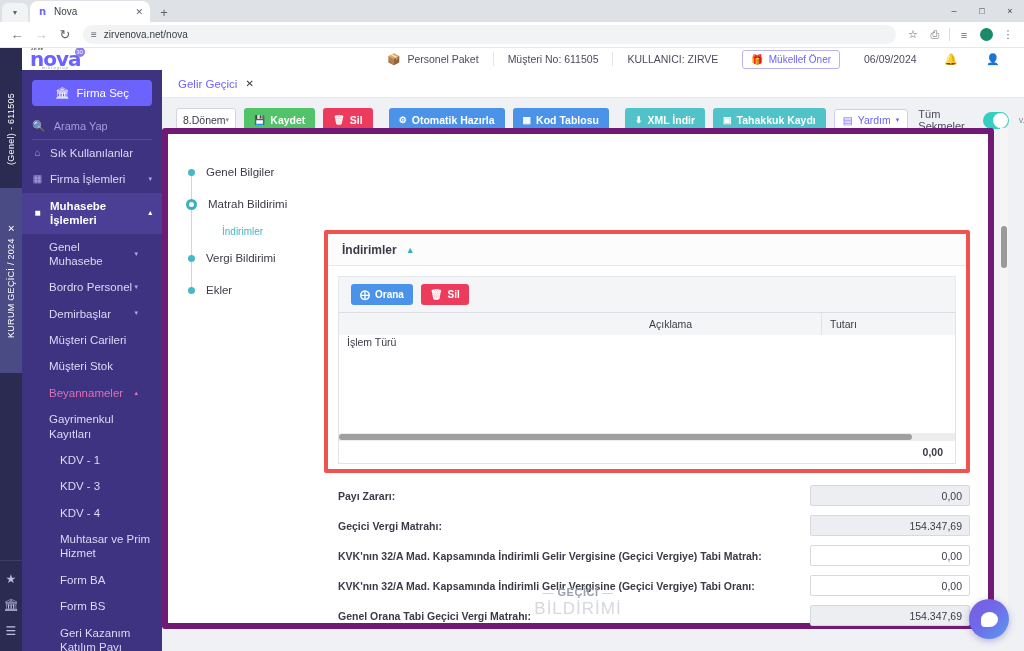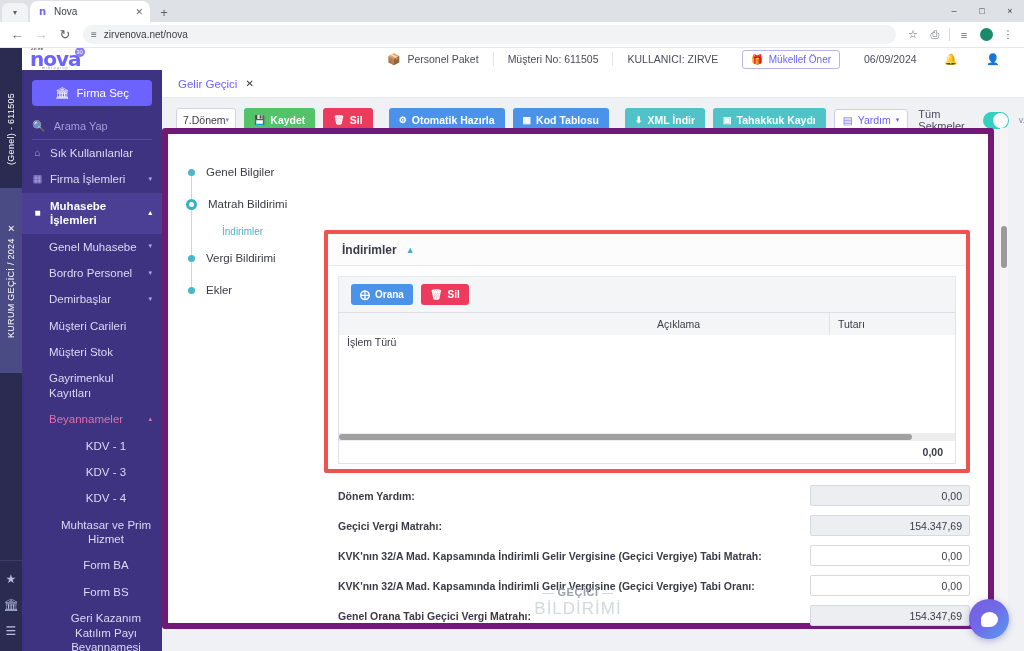--- a/index.html
+++ b/index.html
@@ -120,25 +120,25 @@
 
   .nav-item {
     display: flex; align-items: center; gap: 7px; padding: 6px 10px;
     color: #ddd9f7; font-size: 11.5px; line-height: 1.25;
   }
   .nav-item .ni-ico { width: 11px; color: #b0a9e8; font-size: 10px; flex-shrink: 0; text-align: center; }
   .nav-item .ni-label { flex: 1; }
   .nav-item .caret { font-size: 7px; color: #b0a9e8; }
   .nav-item.lvl0 { font-size: 11.5px; }
   .nav-item.active-group { background: #4a3f95; color: #ffffff; font-weight: bold; }
-  .nav-sub { padding: 6px 10px 6px 27px; color: #ddd9f7; font-size: 11.5px;
+  .nav-sub { padding: 6px 24px 6px 27px; color: #ddd9f7; font-size: 11.5px;
              display: flex; align-items: center; line-height: 1.25; }
   .nav-sub .caret { margin-left: auto; font-size: 7px; color: #b0a9e8; }
   .nav-sub.hl { color: #e06fb0; }
-  .nav-sub2 { padding: 6px 10px 6px 38px; color: #ddd9f7; font-size: 11.5px; line-height: 1.25; text-align: center; }
+  .nav-sub2 { padding: 6px 10px 6px 38px; color: #ddd9f7; font-size: 11.5px; line-height: 1.25; }
 
   
   #main { position: absolute; left: 162px; top: 22px; right: 0; bottom: 0; background: #f0f1f5; }
 
   #tabbar {
     height: 28px; background: #ffffff; display: flex; align-items: center;
     padding-left: 16px; gap: 8px; border-bottom: 1px solid #e9eaef;
   }
   #tabbar .tb-name { color: #6c63ff; font-size: 11.5px; }
   #tabbar .tb-x { color: #333; font-size: 10px; }
@@ -385,26 +385,26 @@
       <div class="nav-sub">
         <span>Demirbaşlar</span>
         <span class="caret">▾</span>
       </div>
       <div class="nav-sub">
         <span>Müşteri Carileri</span>
       </div>
       <div class="nav-sub">
         <span>Müşteri Stok</span>
       </div>
-      <div class="nav-sub" style="display:block;padding-right:18px;">
-        <span>Gayrimenkul Kayıtları</span>
-      </div>
       <div class="nav-sub hl">
         <span>Beyannameler</span>
         <span class="caret" style="color:#e06fb0;">▴</span>
+      </div>
+      <div class="nav-sub" style="display:block;padding-right:18px;">
+        <span>Gayrimenkul Kayıtları</span>
       </div>
 
       <div class="nav-sub2"><span>KDV - 1</span></div>
       <div class="nav-sub2"><span>KDV - 3</span></div>
       <div class="nav-sub2"><span>KDV - 4</span></div>
       <div class="nav-sub2"><span>Muhtasar ve Prim Hizmet</span></div>
       <div class="nav-sub2"><span>Form BA</span></div>
       <div class="nav-sub2"><span>Form BS</span></div>
       <div class="nav-sub2"><span>Geri Kazanım Katılım Payı Beyannamesi</span></div>
 
@@ -432,21 +432,21 @@
   </div>
 
   <div id="main">
     <div id="tabbar">
       <span class="tb-name">Gelir Geçici</span>
       <span class="tb-x">✕</span>
     </div>
 
     <div id="action-bar">
       <div id="period-select">
-        <span>7.Dönem</span>
+        <span>8.Dönem</span>
         <span class="caret">▾</span>
       </div>
       <div class="abtn green">
         <span class="bi">💾</span>
         <span>Kaydet</span>
       </div>
       <div class="abtn red">
         <span class="bi">🗑</span>
         <span>Sil</span>
       </div>
@@ -519,34 +519,34 @@
           <span>Orana</span>
         </div>
         <div class="gbtn red">
           <span>🗑</span>
           <span>Sil</span>
         </div>
       </div>
       <div id="grid">
         <div id="grid-head">
           <div class="gh" style="width:302px;margin-top:29px;">İşlem Türü</div>
-          <div class="gh" style="width:181px;margin-left:8px;">Açıklama</div>
+          <div class="gh" style="width:181px;">Açıklama</div>
           <div class="gh" style="flex:1;border-right:none;">Tutarı</div>
         </div>
         <div id="grid-body"></div>
         <div id="grid-hscroll">
           <div class="thumb"></div>
         </div>
         <div id="grid-total">0,00</div>
       </div>
     </div>
 
     <div id="form-rows">
       <div class="frow">
-        <span class="flabel">Dönem Yardım:</span>
+        <span class="flabel">Payı Zararı:</span>
         <span class="fval readonly">0,00</span>
       </div>
       <div class="frow">
         <span class="flabel">Geçici Vergi Matrahı:</span>
         <span class="fval readonly">154.347,69</span>
       </div>
       <div class="frow">
         <span class="flabel">KVK'nın 32/A Mad. Kapsamında İndirimli Gelir Vergisine (Geçici Vergiye) Tabi Matrah:</span>
         <span class="fval">0,00</span>
       </div>

